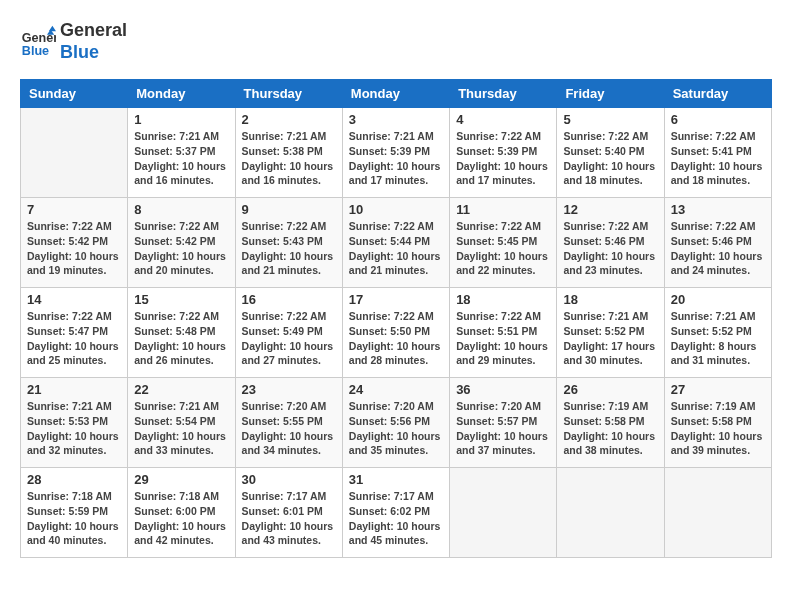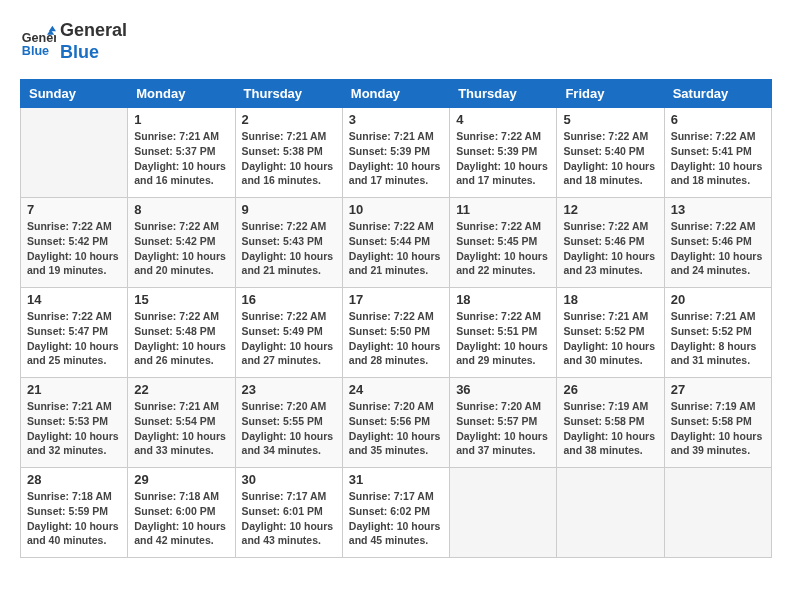--- a/index.html
+++ b/index.html
@@ -262,21 +262,21 @@
           <span>Sunrise: 7:22 AM</span><br>
           <span>Sunset: 5:51 PM</span><br>
           <span>Daylight: 10 hours and 29 minutes.</span>
         </div>
       </td>
         <td>
         <span class="day-num">18</span>
         <div class="info">
           <span>Sunrise: 7:21 AM</span><br>
           <span>Sunset: 5:52 PM</span><br>
-          <span>Daylight: 10 hours and 30 minutes.</span>
+          <span>Daylight: 17 hours and 30 minutes.</span>
         </div>
       </td>
         <td>
         <span class="day-num">20</span>
         <div class="info">
           <span>Sunrise: 7:21 AM</span><br>
           <span>Sunset: 5:52 PM</span><br>
           <span>Daylight: 8 hours and 31 minutes.</span>
         </div>
       </td>

